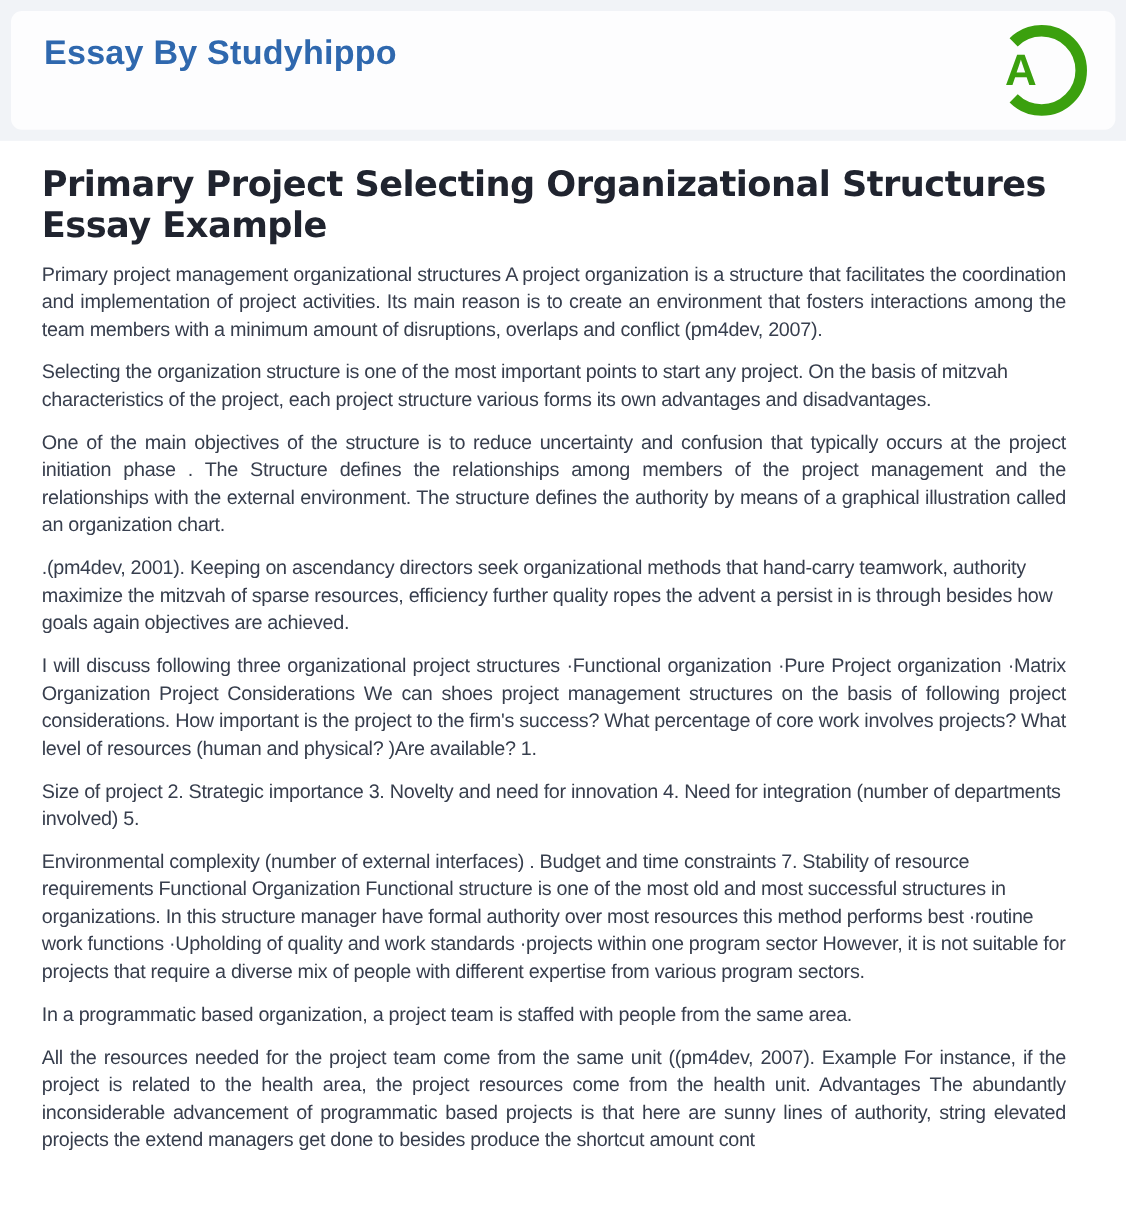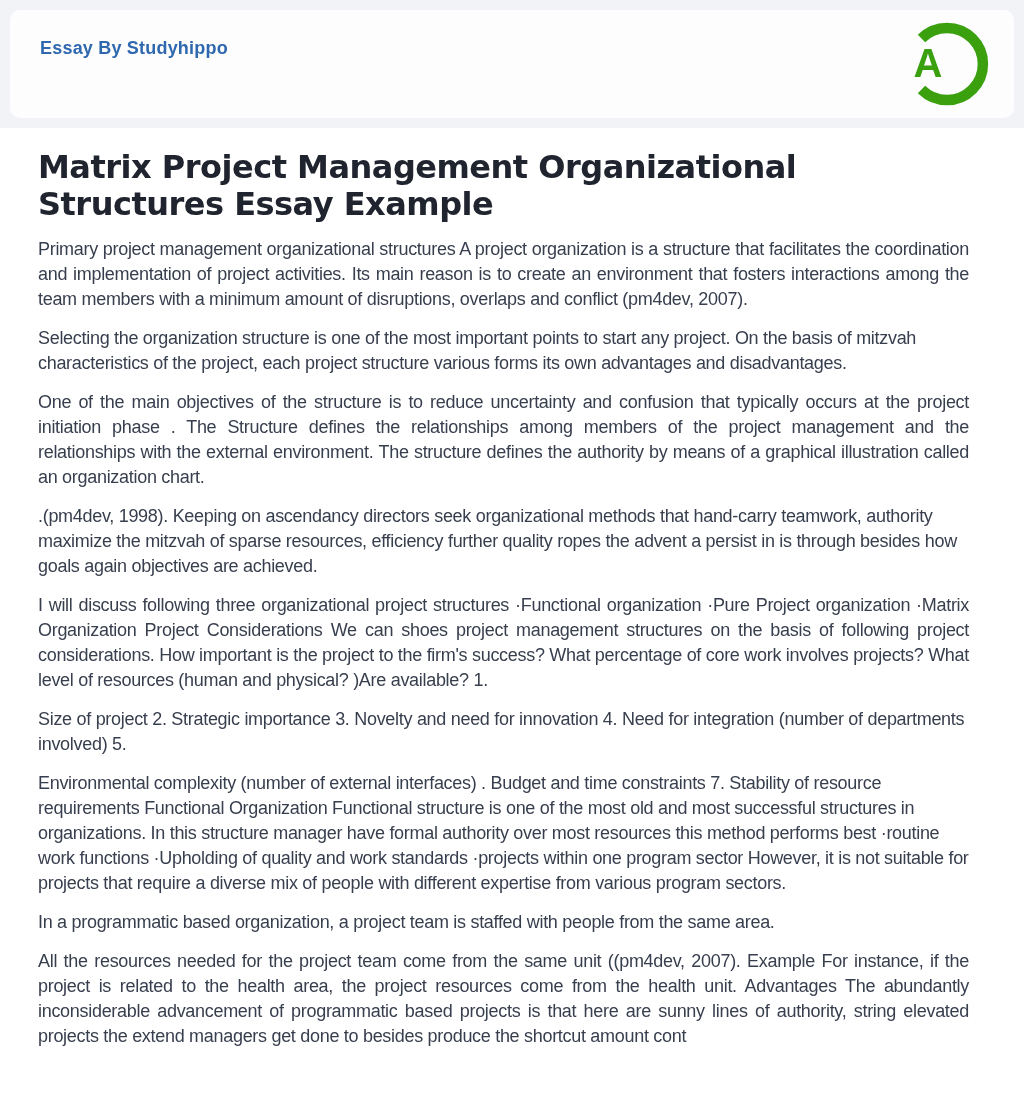--- a/index.html
+++ b/index.html
@@ -23,21 +23,21 @@
     left: 10px;
     right: 10px;
     top: 10px;
     bottom: 10px;
     background: #fdfdfe;
     border-radius: 10px;
     padding: 24px 30px 0 30px;
     box-sizing: border-box;
   }
   .site-label {
-    font-size: 18px;
+    font-size: 31px;
     font-weight: 700;
     color: #2f68ae;
     letter-spacing: 0.2px;
     line-height: 28px;
     margin: 0 0 11px 0;
   }
   .essay-url {
     font-size: 17px;
     font-weight: 400;
     color: #3a6cb0;
@@ -86,23 +86,23 @@
   <div class="header-card">
     <div class="site-label">Essay By Studyhippo</div>
     <svg class="logo" viewBox="0 0 90 90">
       <path d="M 19.5 19.5 A 36 36 0 1 1 19.5 70.5" fill="none" stroke="#3ba00e" stroke-width="10.5" stroke-linecap="butt"></path>
       <text x="26" y="58" text-anchor="middle" font-family="Liberation Sans, sans-serif" font-size="40" font-weight="700" fill="#3ba00e">A</text>
     </svg>
   </div>
 </div>
 
 <div class="content">
-  <h1 class="page-title">Matrix Project Management Organizational Structures Essay Example</h1>
+  <h1 class="page-title">Primary Project Selecting Organizational Structures Essay Example</h1>
   <p class="justify">Primary project management organizational structures A project organization is a structure that facilitates the coordination and implementation of project activities. Its main reason is to create an environment that fosters interactions among the team members with a minimum amount of disruptions, overlaps and conflict (pm4dev, 2007).</p>
   <p>Selecting the organization structure is one of the most important points to start any project. On the basis of mitzvah characteristics of the project, each project structure various forms its own advantages and disadvantages.</p>
   <p class="justify">One of the main objectives of the structure is to reduce uncertainty and confusion that typically occurs at the project initiation phase . The Structure defines the relationships among members of the project management and the relationships with the external environment. The structure defines the authority by means of a graphical illustration called an organization chart.</p>
-  <p>.(pm4dev, 1998). Keeping on ascendancy directors seek organizational methods that hand-carry teamwork, authority maximize the mitzvah of sparse resources, efficiency further quality ropes the advent a persist in is through besides how goals again objectives are achieved.</p>
+  <p>.(pm4dev, 2001). Keeping on ascendancy directors seek organizational methods that hand-carry teamwork, authority maximize the mitzvah of sparse resources, efficiency further quality ropes the advent a persist in is through besides how goals again objectives are achieved.</p>
   <p class="justify">I will discuss following three organizational project structures ·Functional organization ·Pure Project organization ·Matrix Organization Project Considerations We can shoes project management structures on the basis of following project considerations. How important is the project to the firm's success? What percentage of core work involves projects? What level of resources (human and physical? )Are available? 1.</p>
   <p>Size of project 2. Strategic importance 3. Novelty and need for innovation 4. Need for integration (number of departments involved) 5.</p>
   <p>Environmental complexity (number of external interfaces) . Budget and time constraints 7. Stability of resource requirements Functional Organization Functional structure is one of the most old and most successful structures in organizations. In this structure manager have formal authority over most resources this method performs best ·routine work functions ·Upholding of quality and work standards ·projects within one program sector However, it is not suitable for projects that require a diverse mix of people with different expertise from various program sectors.</p>
   <p>In a programmatic based organization, a project team is staffed with people from the same area.</p>
   <p class="justify">All the resources needed for the project team come from the same unit ((pm4dev, 2007). Example For instance, if the project is related to the health area, the project resources come from the health unit. Advantages The abundantly inconsiderable advancement of programmatic based projects is that here are sunny lines of authority, string elevated projects the extend managers get done to besides produce the shortcut amount cont</p>
 </div>
 
 </body></html>

